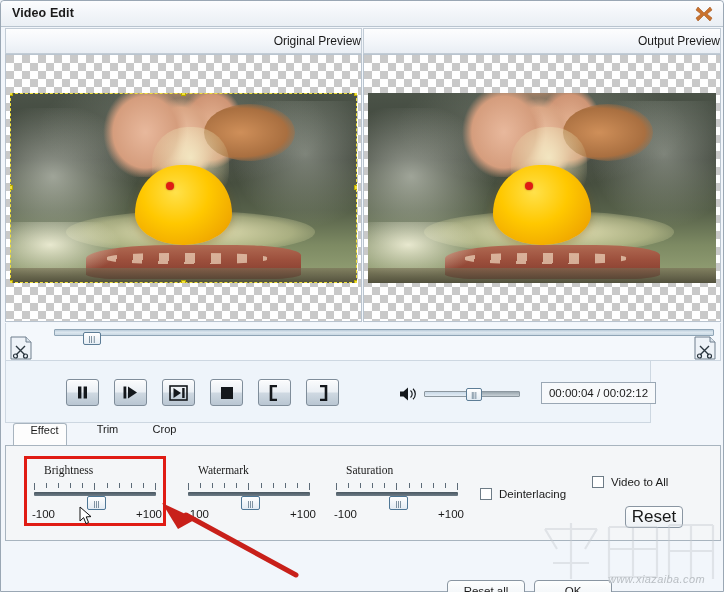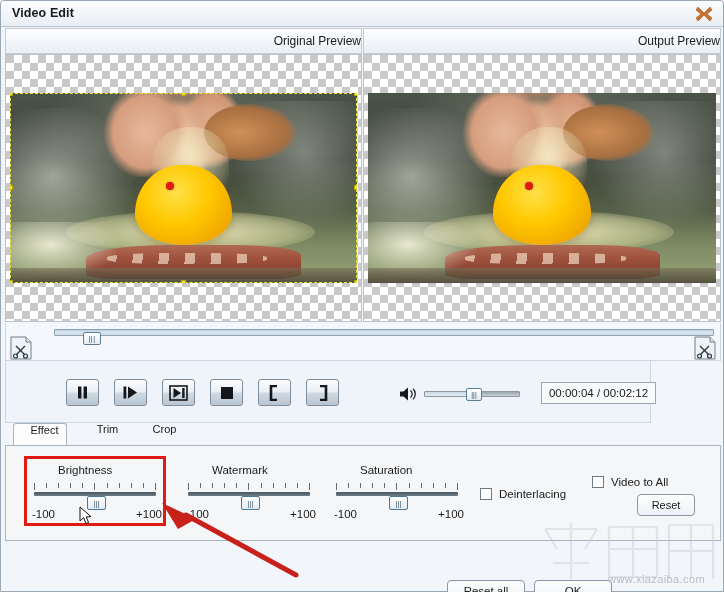--- a/index.html
+++ b/index.html
@@ -237,21 +237,21 @@
 
   .panel {
     position: absolute; left: 4px; top: 444px;
     width: 716px; height: 96px;
     background: #f4f6f8;
     border: 1px solid #a8b4bf;
   }
 
   
   .slider-group { position: absolute; top: 18px; width: 132px; }
-  .sl-label { font-size: 11.5px; color: #1a1a1a; margin-left: 28px; }
+  .sl-label { font-size: 11.5px; color: #1a1a1a; margin-left: 14px; font-family: Liberation Serif, serif; }
   .sl-wrap { position: relative; margin-top: 7px; height: 22px; }
   .ticks {
     position: absolute; left: 4px; top: 0; width: 122px; height: 7px;
     display: flex; justify-content: space-between;
   }
   .ticks i { display: block; width: 1px; height: 5px; background: #5c6b78; }
   .ticks i.major { height: 7px; }
   .sl-track {
     position: absolute; left: 4px; top: 9px;
     width: 122px; height: 4px;
@@ -285,26 +285,26 @@
 
   
   .chk-row { position: absolute; display: flex; align-items: center; cursor: pointer; }
   .chk {
     width: 12px; height: 12px; background: #fff;
     border: 1px solid #6d7b86; margin-right: 7px;
   }
   .chk-label { font-size: 11.5px; color: #1a1a1a; }
 
   .reset-btn {
-    position: absolute; left: 619px; top: 48px;
+    position: absolute; left: 619px; top: 60px;
     width: 58px; height: 22px;
     background: linear-gradient(to bottom,#fdfefe,#eef2f6);
     border: 1px solid #8a96a2; border-radius: 4px;
     display: flex; align-items: center; justify-content: center;
-    font-size: 11px; color: #1a1a1a; cursor: pointer; margin-left: 12px;
+    font-size: 17px; color: #1a1a1a; cursor: pointer;
   }
 
   
   .foot-btn {
     position: absolute; top: 556px; height: 22px;
     background: linear-gradient(to bottom,#fdfefe,#eef2f6);
     border: 1px solid #8a96a2; border-radius: 4px;
     display: flex; align-items: center; justify-content: center;
     font-size: 11.5px; color: #1a1a1a; cursor: pointer; margin-top: 23px;
   }
@@ -317,20 +317,21 @@
 
   
   .wm-char {
     position: absolute; right: 4px; bottom: 6px;
     width: 180px; height: 66px; opacity: .42; pointer-events: none;
   }
   .wm-url {
     position: absolute; right: 18px; bottom: 6px;
     font-size: 11px; color: #b9bec3; letter-spacing: .4px;
     pointer-events: none;
+    font-style: italic;
   }
 </style>
 </head>
 <body>
 
 <div id="app">
 
   <div class="titlebar">
     <div class="title-text">Video Edit</div>
     <div class="close-btn">

